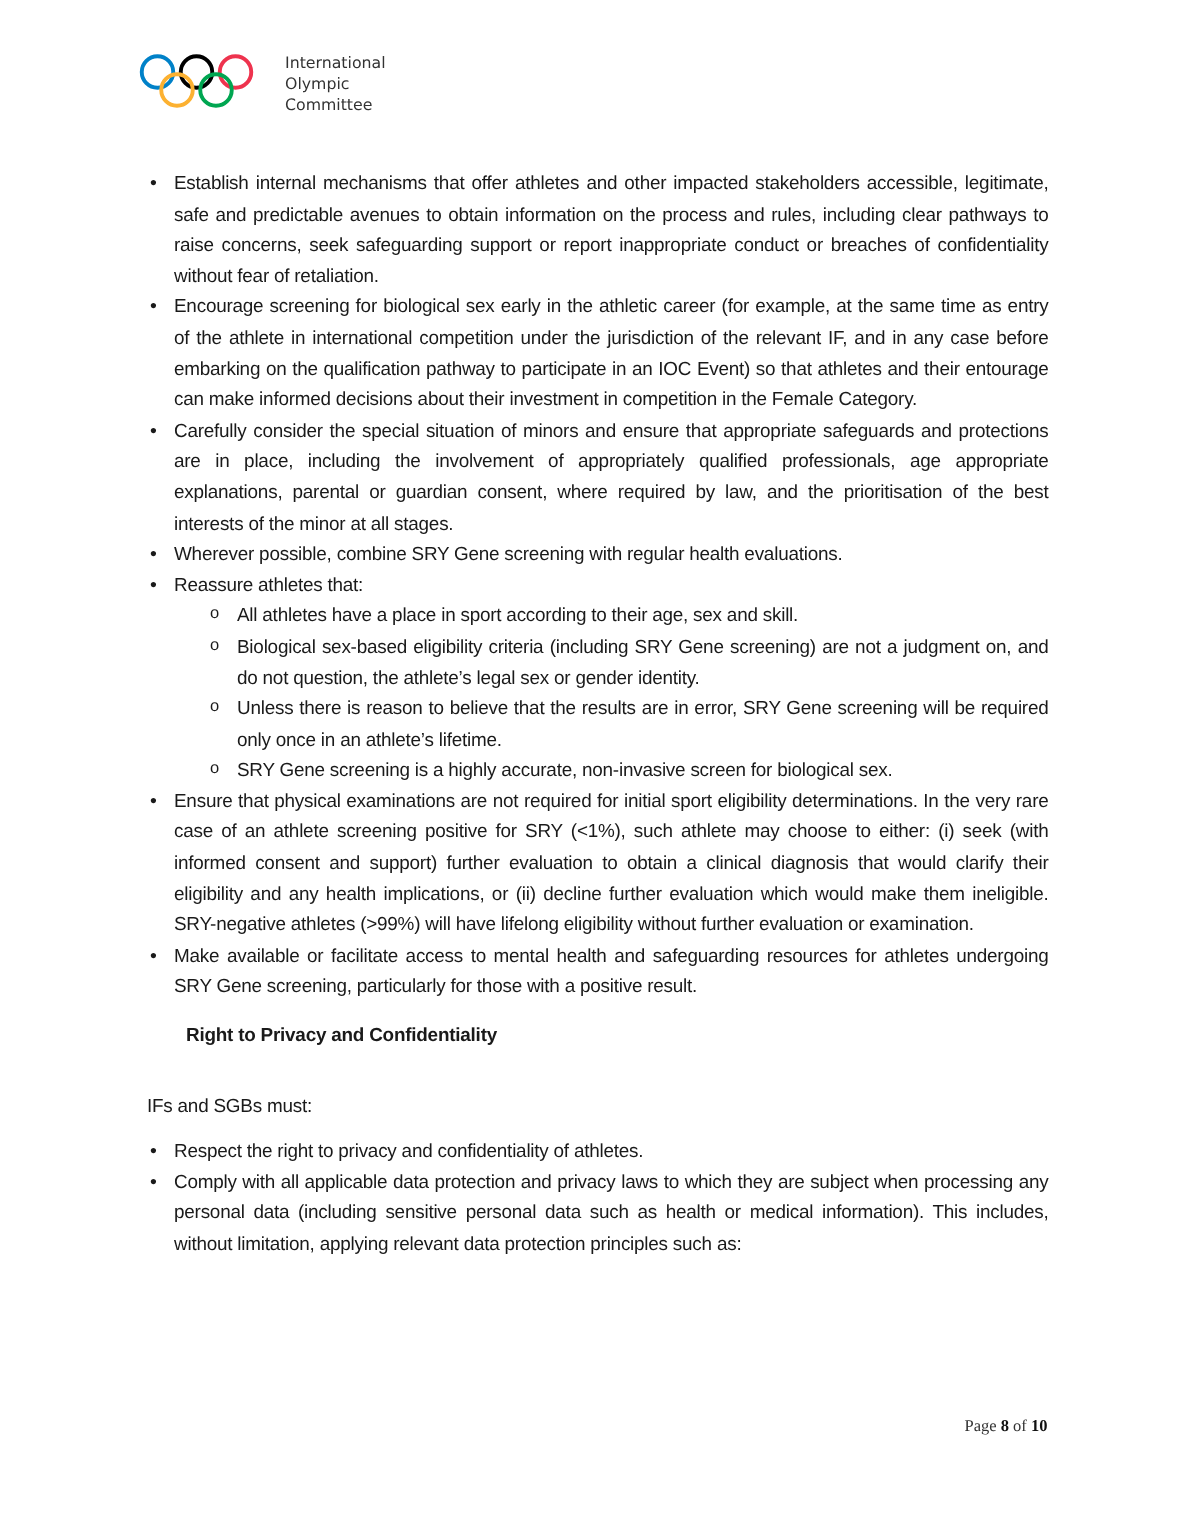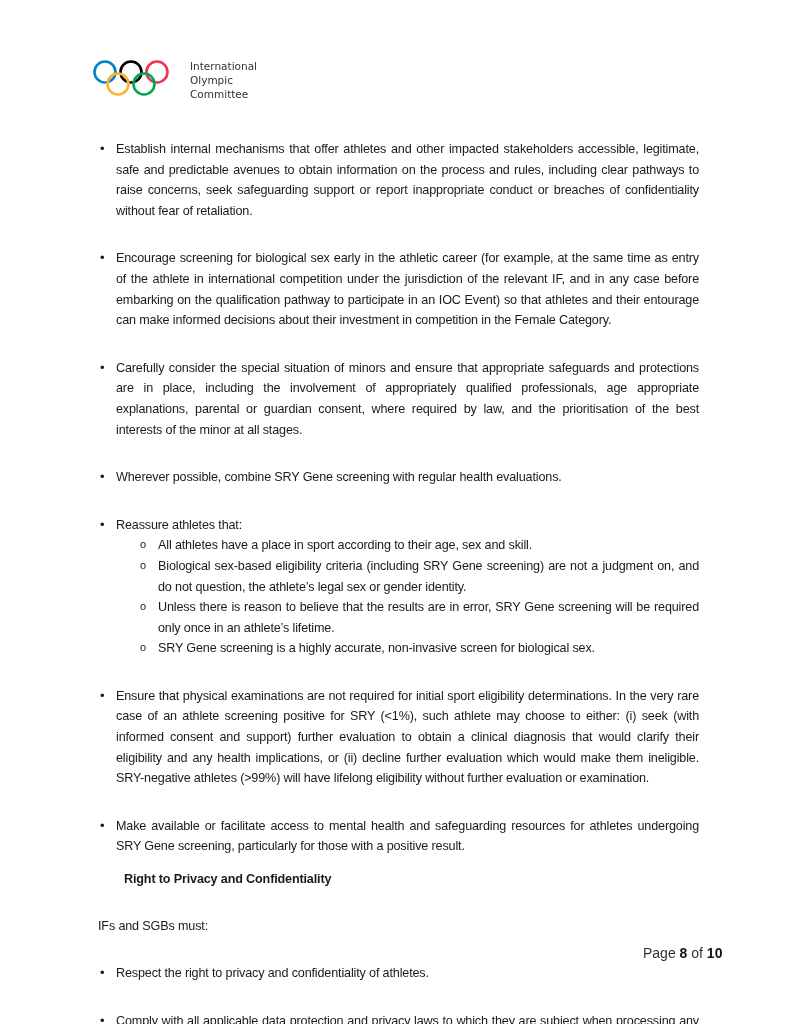--- a/index.html
+++ b/index.html
@@ -1,32 +1,32 @@
 <!DOCTYPE html>
 <html><head>
 <meta charset="utf-8">
 <style>
   html, body { margin: 0; padding: 0; background: #ffffff; }
   body { width: 791px; height: 1024px; position: relative; overflow: hidden;
          font-family: "Liberation Sans", sans-serif; color: #1a1a1a; }
-  .header { position: absolute; left: 92px; top: 56px; height: 48px; display: flex; align-items: center; }
+  .header { position: absolute; left: 92px; top: 32px; height: 48px; display: flex; align-items: center; }
   .rings { width: 78px; height: 46px; }
   .org { margin-left: 20px; font-size: 10.5px; line-height: 14px; color: #333; font-family: "DejaVu Sans", sans-serif; }
   .content { position: absolute; left: 98px; top: 112px; width: 601px;
              font-family: "Liberation Sans Narrow", "Liberation Sans", sans-serif;
              font-size: 12.6px; line-height: 20.6px; color: #1a1a1a; letter-spacing: -0.15px; }
   ul { margin: 0; padding: 0; list-style: none; }
-  li.b1 { position: relative; padding-left: 18px; text-align: justify; margin-top: 27px; }
+  li.b1 { position: relative; padding-left: 18px; text-align: justify; }
   li.b1::before { content: "\2022"; position: absolute; left: 2px; top: 0; font-size: 13px; }
   ul.sub { margin-left: 18px; }
   li.b2 { position: relative; padding-left: 24px; text-align: justify; }
   li.b2::before { content: "o"; position: absolute; left: 6px; top: -1px; font-size: 11px; }
   .heading { font-weight: bold; margin-top: 12px; margin-left: 26px; }
   .para { margin-top: 26px; margin-bottom: 10px; }
-  .footer { position: absolute; left: 643px; top: 945px; font-size: 14px; color: #333; }
+  .footer { position: absolute; left: 643px; top: 945px; font-size: 11px; color: #333; font-family: Liberation Serif, serif; }
   .footer b { font-weight: bold; color: #111; }
 </style>
 </head>
 <body>
 
 <div class="header">
   <svg class="rings" viewBox="0 0 78 46">
     <circle cx="13" cy="15" r="10.5" fill="none" stroke="#0081C8" stroke-width="2.6"></circle>
     <circle cx="39" cy="15" r="10.5" fill="none" stroke="#000000" stroke-width="2.6"></circle>
     <circle cx="65" cy="15" r="10.5" fill="none" stroke="#EE334E" stroke-width="2.6"></circle>

